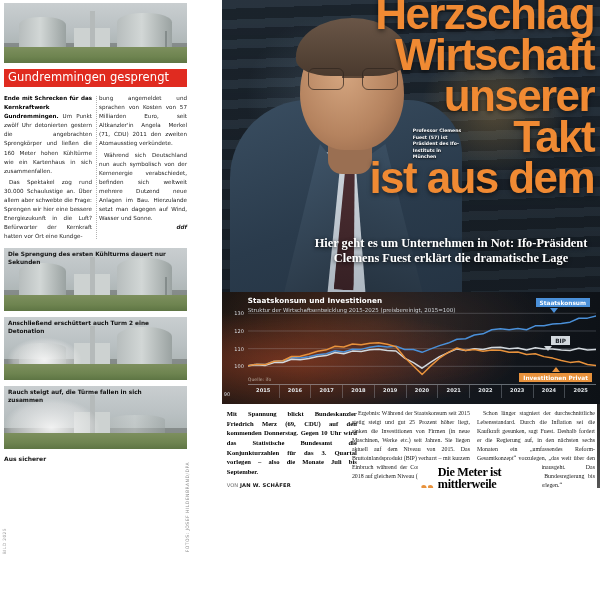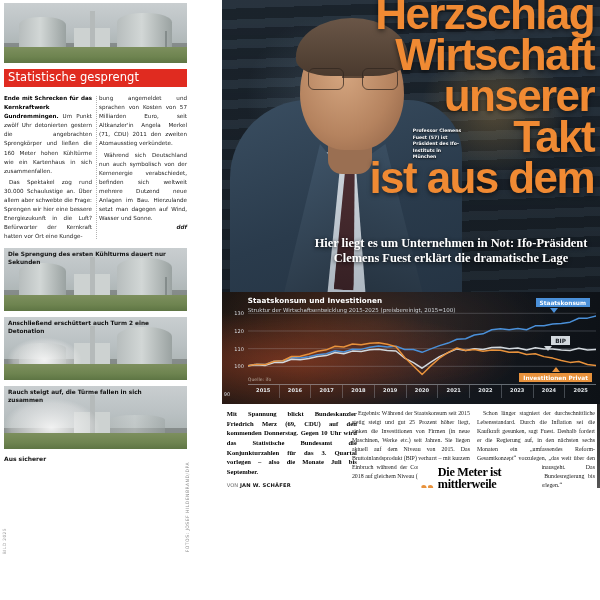--- a/index.html
+++ b/index.html
@@ -244,21 +244,21 @@
       <div class="sky"></div>
       <div class="town"></div>
       <div class="tower t1"></div>
       <div class="tower t2"></div>
       <div class="box-b"></div>
       <div class="stack"></div>
       <div class="pylon"></div>
       <div class="grass"></div>
     </div>
 
-    <div class="kicker">Statistische gesprengt</div>
+    <div class="kicker">Gundremmingen gesprengt</div>
 
 
     <div class="cols2">
       <div class="col">
         <div class="body-t">
           <b>Ende mit Schrecken für das Kernkraftwerk Gundremmingen.</b><span> Um Punkt zwölf Uhr detonierten gestern die angebrachten Sprengkörper und ließen die 160 Meter hohen Kühltürme wie ein Kartenhaus in sich zusammenfallen.</span>
         </div>
         <div class="body-t" style="margin-top:2px;">
           <span class="ind">Das Spektakel zog rund 30.000 Schaulustige an. Über allem aber schwebte die Frage: Sprengen wir hier eine bessere Energiezukunft in die Luft? Befürworter der Kernkraft hatten vor Ort eine Kundge-</span>
         </div>
@@ -347,21 +347,21 @@
       <div class="photo-caption">Professor Clemens Fuest (57) ist Präsident des Ifo-Instituts in München</div>
 
       <div class="mega">
         <div>Herzschlag</div>
         <div>Wirtschaft</div>
         <div>unserer</div>
         <div>Takt</div>
         <div>ist aus dem</div>
       </div>
 
-      <div class="subhead">Hier liegt es um Unternehmen in Not: Ifo-Präsident Clemens Fuest erklärt die dramatische Lage</div>
+      <div class="subhead">Hier geht es um Unternehmen in Not: Ifo-Präsident Clemens Fuest erklärt die dramatische Lage</div>
 
       <div class="chart">
         <div class="chart-img"></div>
 
         <div class="chart-head">
           <div class="chart-title">Staatskonsum und Investitionen</div>
           <div class="chart-sub">Struktur der Wirtschaftsentwicklung 2015-2025 (preisbereinigt, 2015=100)</div>
         </div>
 
         <div class="plot" id="plot">

